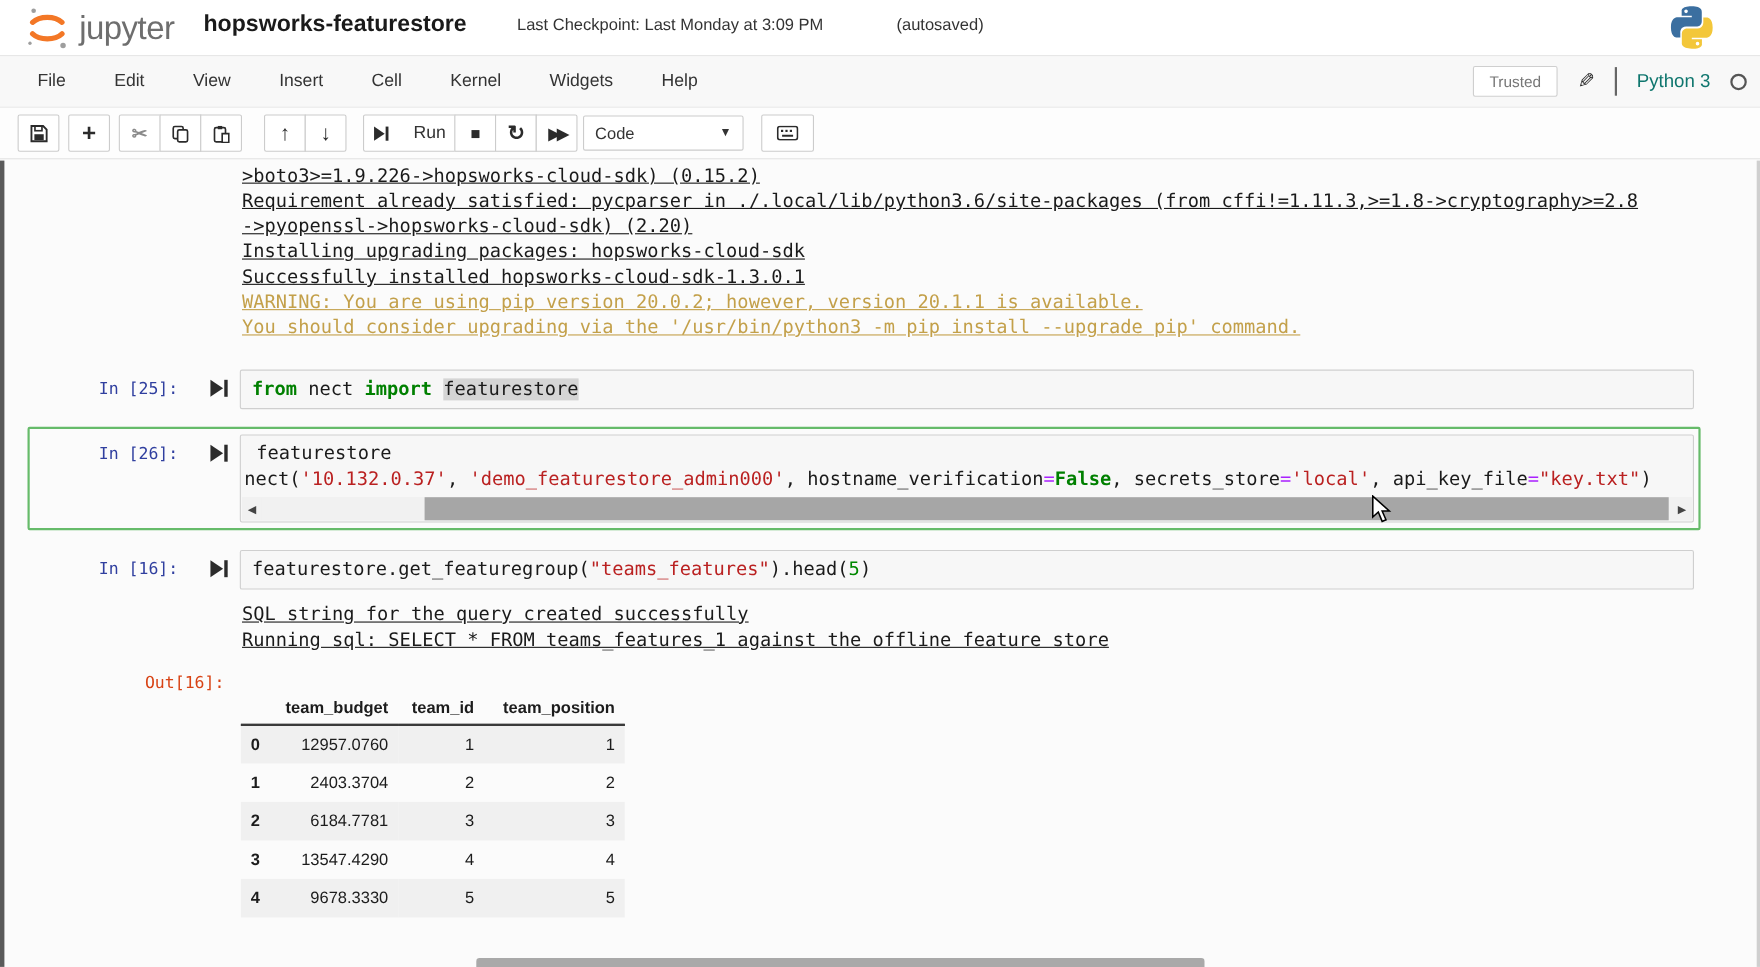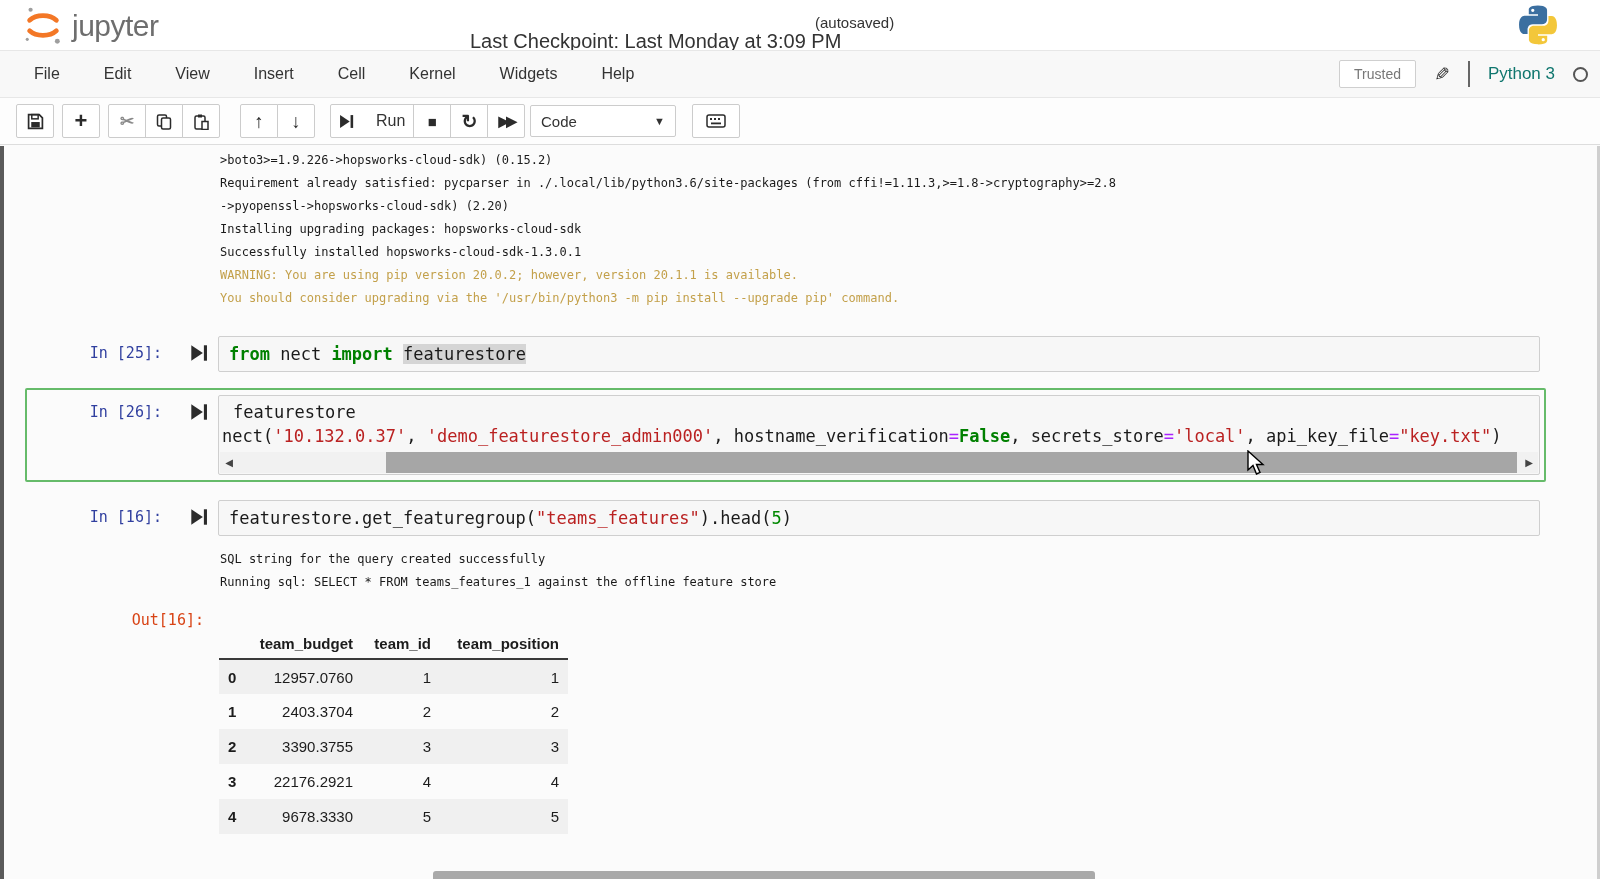--- a/index.html
+++ b/index.html
@@ -6,21 +6,21 @@
   html,body { background:#e9e9e9; }
   #app {
     position:relative; width:1600px; height:879px; overflow:hidden;
     background:#fbfbfb; font-family:"Liberation Sans", sans-serif; color:#212121;
   }
   
   #header { position:absolute; left:0; top:0; width:1600px; height:50px; background:#ffffff; }
   #logo { position:absolute; left:22px; top:5px; display:flex; align-items:center; gap:8px; }
   #logo-text { font-size:30px; color:#6e6e6e; letter-spacing:-0.5px; }
   #nb-title { position:absolute; left:185px; top:10px; font-size:21px; font-weight:bold; color:#1a1a1a; }
-  #nb-checkpoint { position:absolute; left:470px; top:30px; font-size:20px; color:#333; }
+  #nb-checkpoint { position:absolute; left:470px; top:14px; font-size:15px; color:#333; }
   #nb-autosaved { position:absolute; left:815px; top:14px; font-size:15px; color:#333; }
   #py-logo { position:absolute; right:40px; top:3px; }
   
   #menubar { position:absolute; left:0; top:50px; width:1600px; height:48px;
     background:#f8f8f8; border-top:1px solid #e7e7e7; border-bottom:1px solid #e7e7e7; }
   #menu-items { position:absolute; left:34px; top:0; height:100%; display:flex; align-items:center; gap:44px; }
   .menu-item { font-size:16px; color:#333; cursor:pointer; }
   #menu-right { position:absolute; right:12px; top:0; height:100%; display:flex; align-items:center; gap:18px; }
   #trusted-badge { border:1px solid #cfcfcf; background:#fff; color:#777; font-size:14px; padding:5px 14px; border-radius:2px; }
   #pencil-icon { font-size:19px; color:#2b2b2b; transform:scaleX(-1); display:inline-block; }
@@ -36,21 +36,21 @@
   .btn-group .tb-btn:last-child { border-radius:0 2px 2px 0; }
   .btn-group .tb-btn:only-child { border-radius:2px; }
   .tb-glyph { font-size:17px; line-height:1; font-weight:bold; color:#2b2b2b; }
   #run-label { margin-left:22px; font-size:16px; color:#333;text-align:center; }
   #cell-type-select { position:absolute; left:530px; top:7px; width:146px; height:32px; background:#fff;
     border:1px solid #ccc; border-radius:2px; display:flex; align-items:center; padding:0 10px; cursor:pointer;justify-content:flex-end; }
   #cell-type-value { font-size:15px; color:#333; flex:1; }
   #cell-type-caret { font-size:11px; color:#333; }
   
   #notebook { position:absolute; left:0; top:145px; width:1600px; height:734px; background:#fbfbfb; }
-  .out-line { font-family:"DejaVu Sans Mono", monospace; font-size:12px; line-height:23px; color:#1a1a1a; white-space:pre; }
+  .out-line { font-family:"DejaVu Sans Mono", monospace; font-size:17px; line-height:23px; color:#1a1a1a; white-space:pre;text-decoration:underline; }
   .out-line.warn { color:#c3a04a; }
   .prompt { position:absolute; width:140px; text-align:right; font-family:"DejaVu Sans Mono", monospace; font-size:15px; }
   .prompt-in { color:#303f9f; }
   .prompt-out { color:#d84315; }
   .runcell-icon { position:absolute; width:18px; height:18px; cursor:pointer; }
   .code-box { position:absolute; left:218px; width:1322px; background:#f7f7f7; border:1px solid #cfcfcf; border-radius:2px; }
   .code-line { font-family:"DejaVu Sans Mono", monospace; font-size:17px; line-height:24px; white-space:pre; color:#1a1a1a; overflow:hidden; }
   .tok-kw { color:#008000; font-weight:bold; }
   .tok-str { color:#ba2121; }
   .tok-num { color:#080; }
@@ -86,20 +86,21 @@
     <div id="logo">
       <svg width="42" height="42" viewBox="0 0 44 44">
         <path d="M8 16 A 17 11 0 0 1 36 16" stroke="#f37726" stroke-width="5" fill="none" stroke-linecap="round"></path>
         <path d="M8 27 A 17 11 0 0 0 36 27" stroke="#f37726" stroke-width="5" fill="none" stroke-linecap="round"></path>
         <circle cx="9" cy="5" r="2.2" fill="#9e9e9e"></circle>
         <circle cx="37" cy="38" r="2.6" fill="#9e9e9e"></circle>
         <circle cx="5.5" cy="36" r="1.6" fill="#9e9e9e"></circle>
       </svg>
       <span id="logo-text">jupyter</span>
     </div>
+    <span id="nb-title">hopsworks-featurestore</span>
     <span id="nb-checkpoint">Last Checkpoint: Last Monday at 3:09 PM</span>
     <span id="nb-autosaved">(autosaved)</span>
     <div id="py-logo">
       <svg width="44" height="44" viewBox="0 0 32 32">
         <path fill="#3b6fa0" d="M15.9 1.9c-7.1 0-6.6 3.1-6.6 3.1v3.2h6.7v1H6.7s-4.5-.5-4.5 6.6c0 7.1 3.9 6.8 3.9 6.8h2.3v-3.3s-.1-3.9 3.9-3.9h6.6s3.7.1 3.7-3.6V5.6s.6-3.7-6.7-3.7zm-3.7 2.2a1.2 1.2 0 1 1 0 2.4 1.2 1.2 0 0 1 0-2.4z"></path>
         <path fill="#f3c73a" d="M16.1 30.1c7.1 0 6.6-3.1 6.6-3.1v-3.2H16v-1h9.3s4.5.5 4.5-6.6c0-7.1-3.9-6.8-3.9-6.8h-2.3v3.3s.1 3.9-3.9 3.9h-6.6s-3.7-.1-3.7 3.6v6.1s-.6 3.7 6.7 3.7zm3.7-2.2a1.2 1.2 0 1 1 0-2.4 1.2 1.2 0 0 1 0 2.4z"></path>
       </svg>
     </div>
   </div>
 
@@ -276,27 +277,27 @@
             <td>1</td>
           </tr>
           <tr>
             <th>1</th>
             <td>2403.3704</td>
             <td>2</td>
             <td>2</td>
           </tr>
           <tr>
             <th>2</th>
-            <td>3390.3755</td>
+            <td>6184.7781</td>
             <td>3</td>
             <td>3</td>
           </tr>
           <tr>
             <th>3</th>
-            <td>22176.2921</td>
+            <td>13547.4290</td>
             <td>4</td>
             <td>4</td>
           </tr>
           <tr>
             <th>4</th>
             <td>9678.3330</td>
             <td>5</td>
             <td>5</td>
           </tr>
         </tbody>

